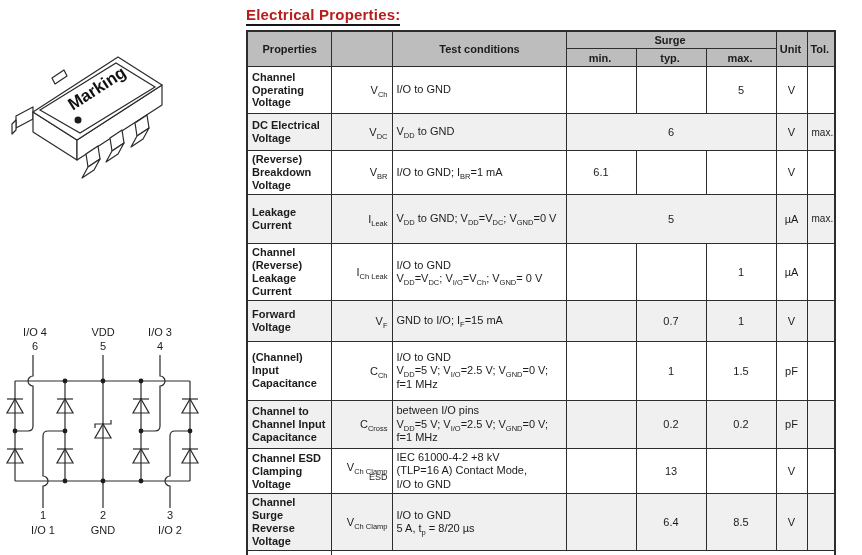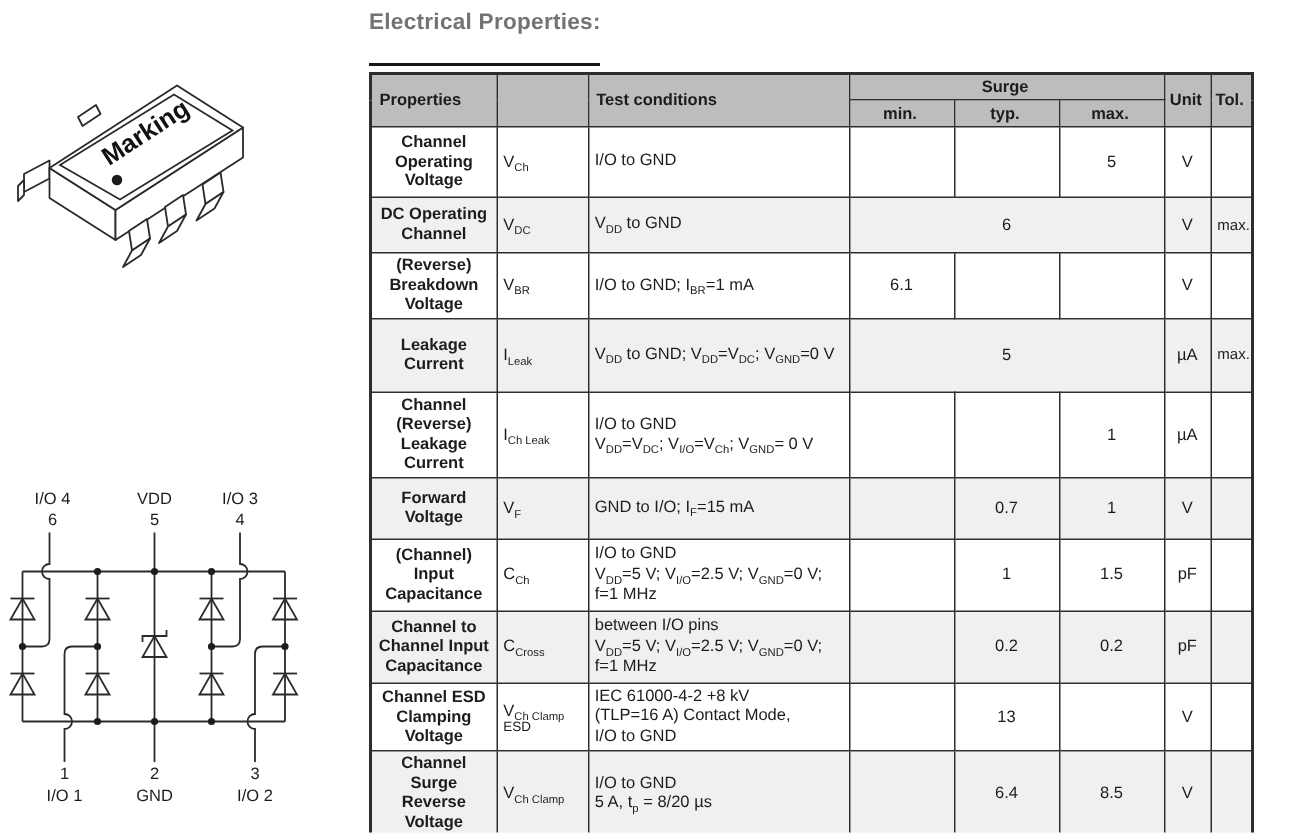--- a/index.html
+++ b/index.html
@@ -8,29 +8,29 @@
 
   
   #pkg{position:absolute;left:10px;top:40px;}
   #sch{position:absolute;left:0px;top:318px;}
   .lineart{stroke:#2a2a2a;stroke-width:1.2;fill:none;}
   .facefill{fill:#ffffff;stroke:#2a2a2a;stroke-width:1.2;stroke-linejoin:round;}
   .schtext{font-size:11px;fill:#1c1c1c;}
 
   
   #content{position:absolute;left:246px;top:6px;width:590px;}
-  #title{display:inline-block;font-size:15px;font-weight:bold;color:#737373;
-    border-bottom:2px solid #151515;padding-bottom:19px;margin:0 0 4px 0;letter-spacing:0.2px;}
+  #title{display:inline-block;font-size:15px;font-weight:bold;color:#b91c1c;
+    border-bottom:2px solid #151515;padding-bottom:1px;margin:0 0 4px 0;letter-spacing:0.2px;}
 
   table{border-collapse:collapse;table-layout:fixed;width:588px;border:2px solid #2d2d2d;}
   th,td{border:1px solid #2d2d2d;padding:2px 4px;overflow:hidden;}
-  th{background:#bdbdbd;font-size:11px;font-weight:bold;text-align:left;padding-left:5px;}
+  th{background:#bdbdbd;font-size:11px;font-weight:bold;text-align:center;padding-left:5px;}
   th.hc{text-align:center;padding-left:2px;}
-  td.prop{font-weight:bold;font-size:11px;line-height:1.18;vertical-align:middle;padding-left:4px;text-align:center;}
-  td.sym{text-align:left;font-size:11px;vertical-align:middle;}
+  td.prop{font-weight:bold;font-size:11px;line-height:1.18;vertical-align:middle;padding-left:4px;}
+  td.sym{text-align:right;font-size:11px;vertical-align:middle;}
   td.cond{font-size:11px;line-height:1.22;vertical-align:middle;margin-top:26px;}
   td.val,td.unit,td.tol{text-align:center;font-size:11px;vertical-align:middle;}
   td.tol{font-size:10px;}
   tr.shade td{background:#f0f0f0;}
   sub.sb{font-size:7.5px;line-height:0;}
   .sym2{font-size:9px;margin-top:-1px;}
   td.polspan{text-align:center;font-size:11px;}
 </style>
 </head>
 <body>
@@ -170,21 +170,21 @@
               <div>I/O to GND</div>
             </td>
         <td class="val"></td>
         <td class="val"></td>
         <td class="val">5</td>
         <td class="unit">V</td>
         <td class="tol"></td>
       </tr>
 
       <tr style="height:37px" class="shade">
-        <td class="prop">DC Operating Channel</td>
+        <td class="prop">DC Electrical Voltage</td>
         <td class="sym"><span>V</span><sub class="sb">DC</sub></td>
         <td class="cond">
               <div>V<sub class="sb">DD</sub> to GND</div>
             </td>
         <td class="val" colspan="3">6</td>
         <td class="unit">V</td>
         <td class="tol">max.</td>
       </tr>
 
       <tr style="height:39px">
@@ -231,21 +231,21 @@
         <td class="cond">
               <div>GND to I/O; I<sub class="sb">F</sub>=15 mA</div>
             </td>
         <td class="val"></td>
         <td class="val">0.7</td>
         <td class="val">1</td>
         <td class="unit">V</td>
         <td class="tol"></td>
       </tr>
 
-      <tr style="height:48px">
+      <tr style="height:59px">
         <td class="prop">(Channel) Input Capacitance</td>
         <td class="sym"><span>C</span><sub class="sb">Ch</sub></td>
         <td class="cond">
               <div>I/O to GND</div>
               <div>V<sub class="sb">DD</sub>=5 V; V<sub class="sb">I/O</sub>=2.5 V; V<sub class="sb">GND</sub>=0 V;</div>
               <div>f=1 MHz</div>
             </td>
         <td class="val"></td>
         <td class="val">1</td>
         <td class="val">1.5</td>

